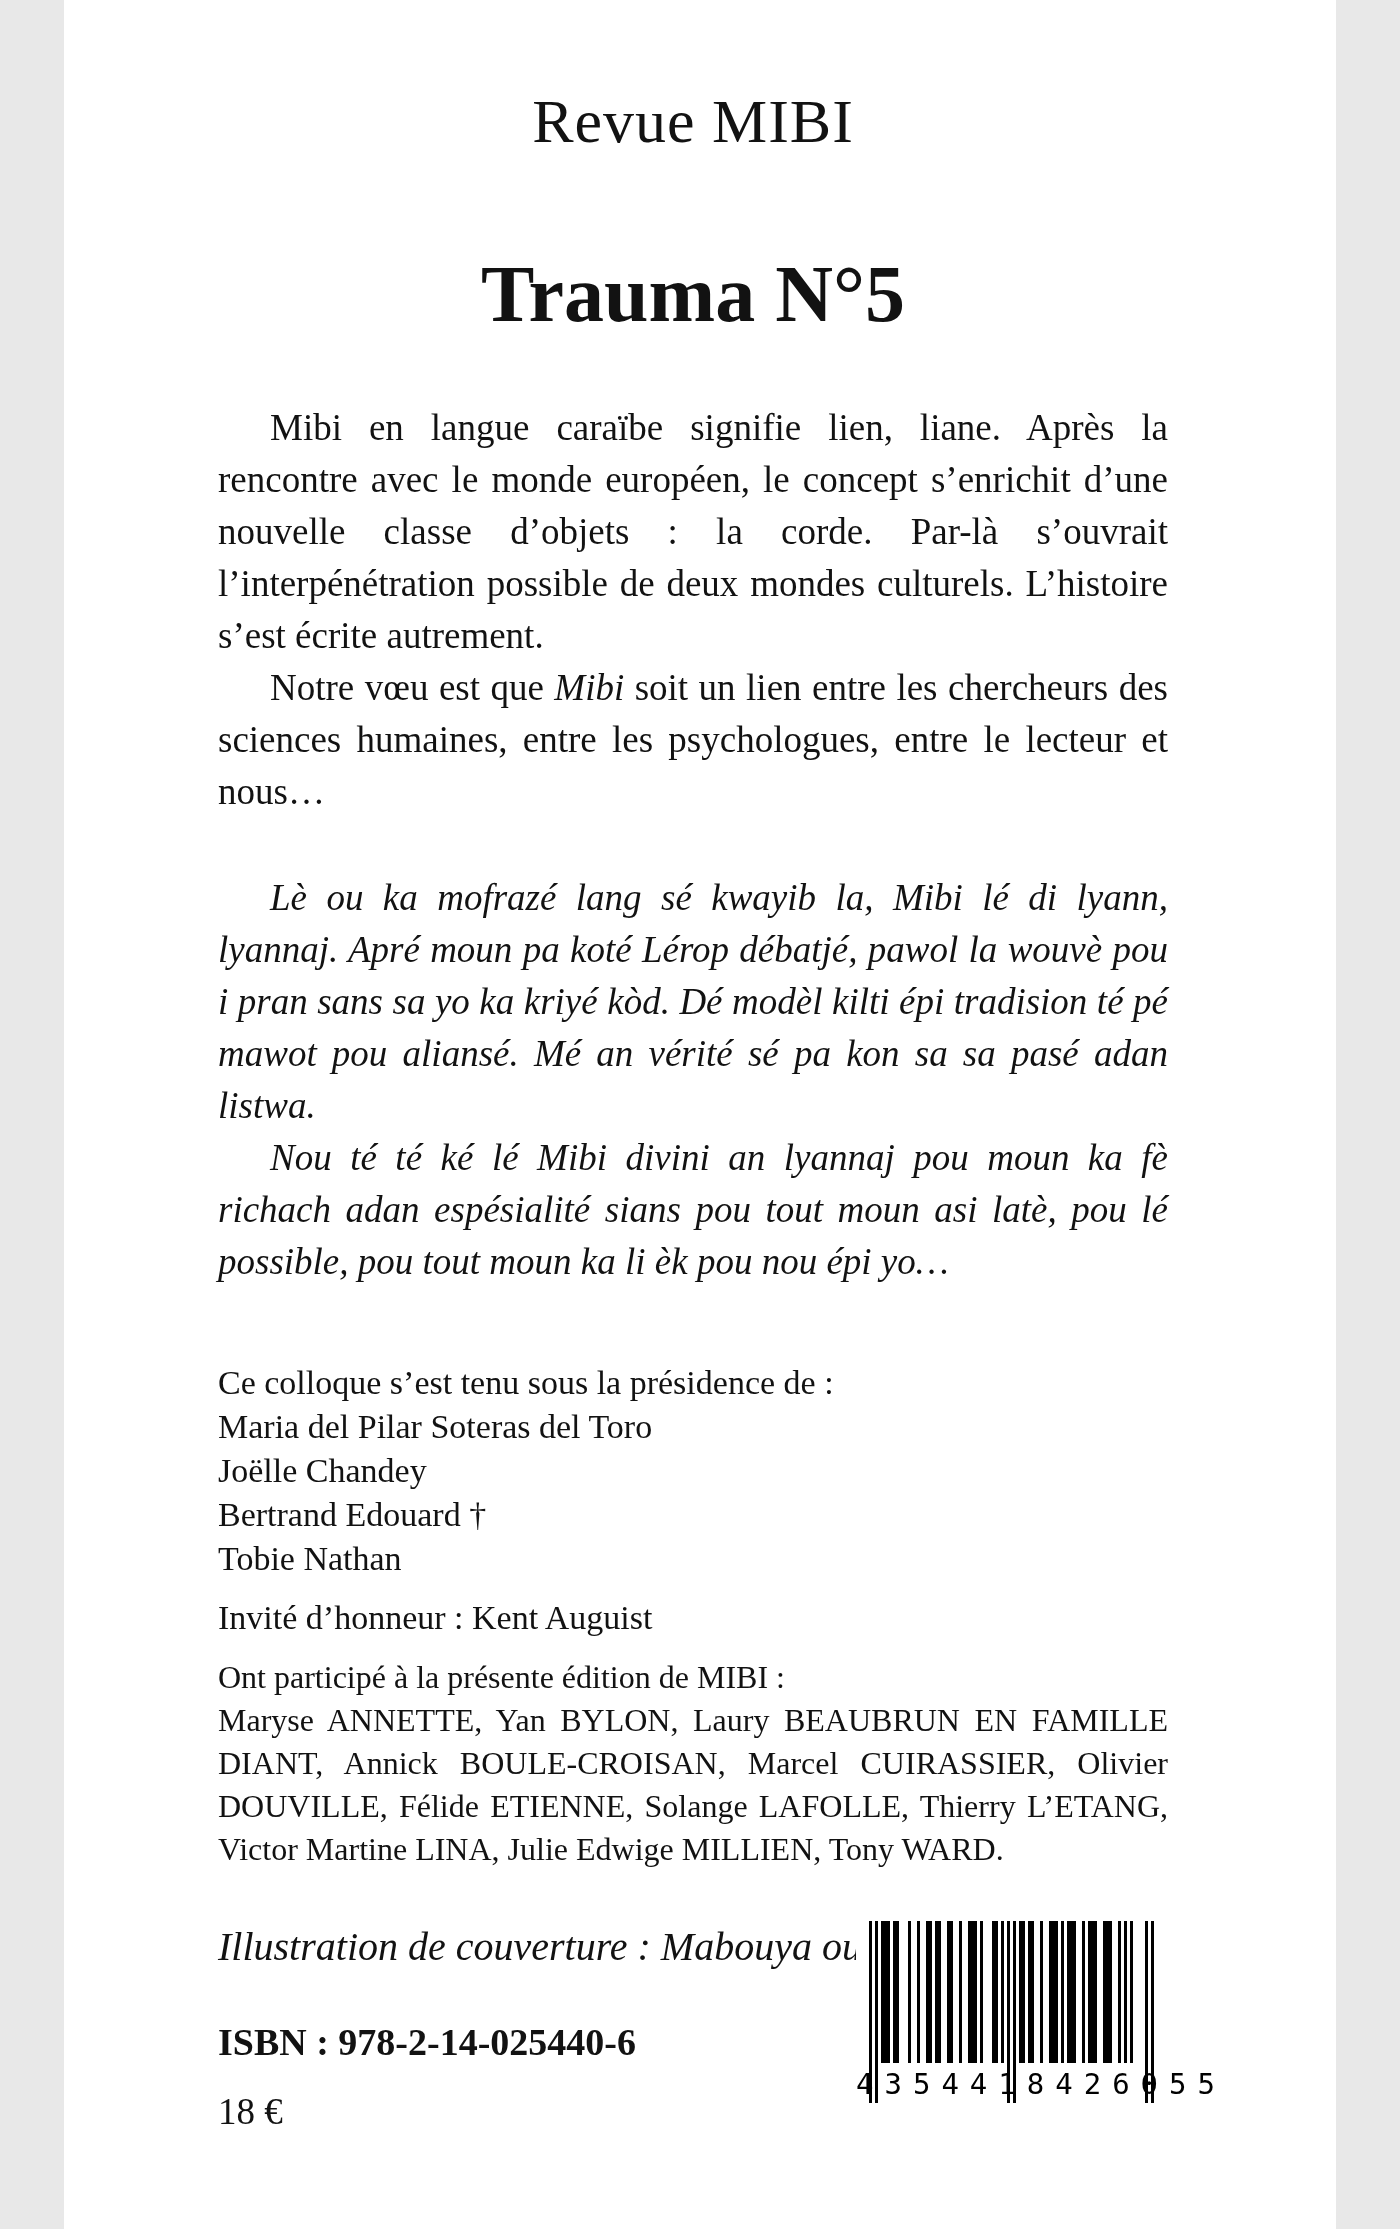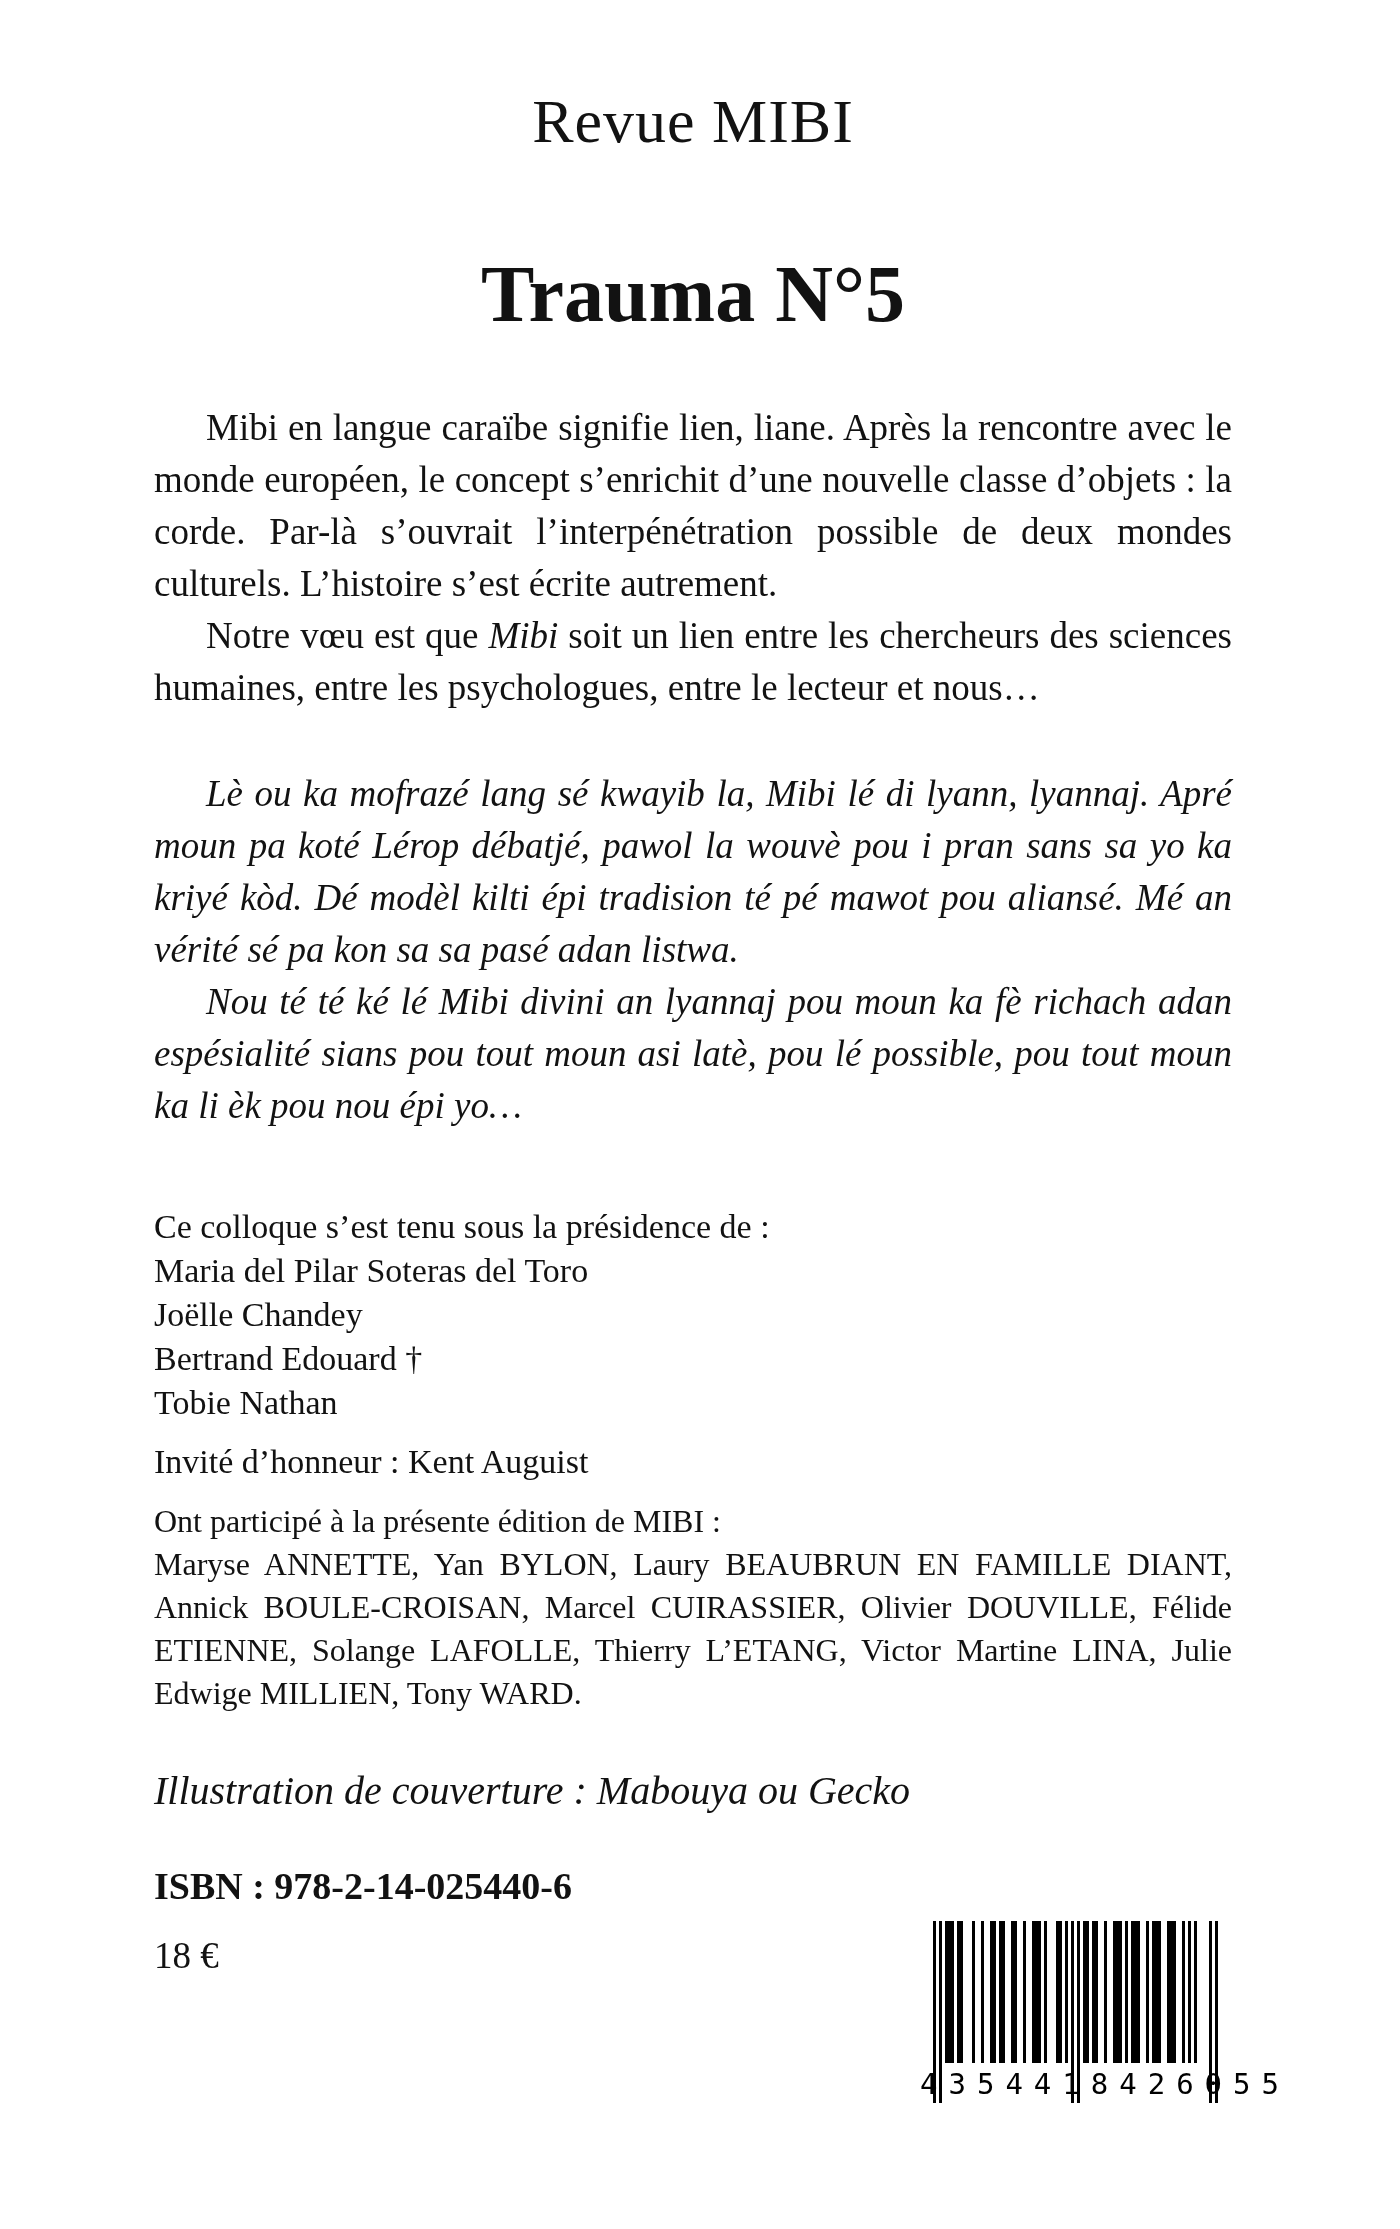--- a/index.html
+++ b/index.html
@@ -1,19 +1,19 @@
 <!DOCTYPE html>
 <html><head>
 <meta charset="utf-8">
 <style>
   * { box-sizing: border-box; margin: 0; padding: 0; }
   html, body { background: #e8e8e8; }
   .page {
     position: relative;
-    width: 1400px;
+    width: 1272px;
     height: 2229px;
     margin: 0 auto;
     background: #ffffff;
     font-family: "Liberation Serif", serif;
     color: #121212;
     overflow: hidden;
   }
   .column {
     padding: 86px 168px 0 154px; 
   }

